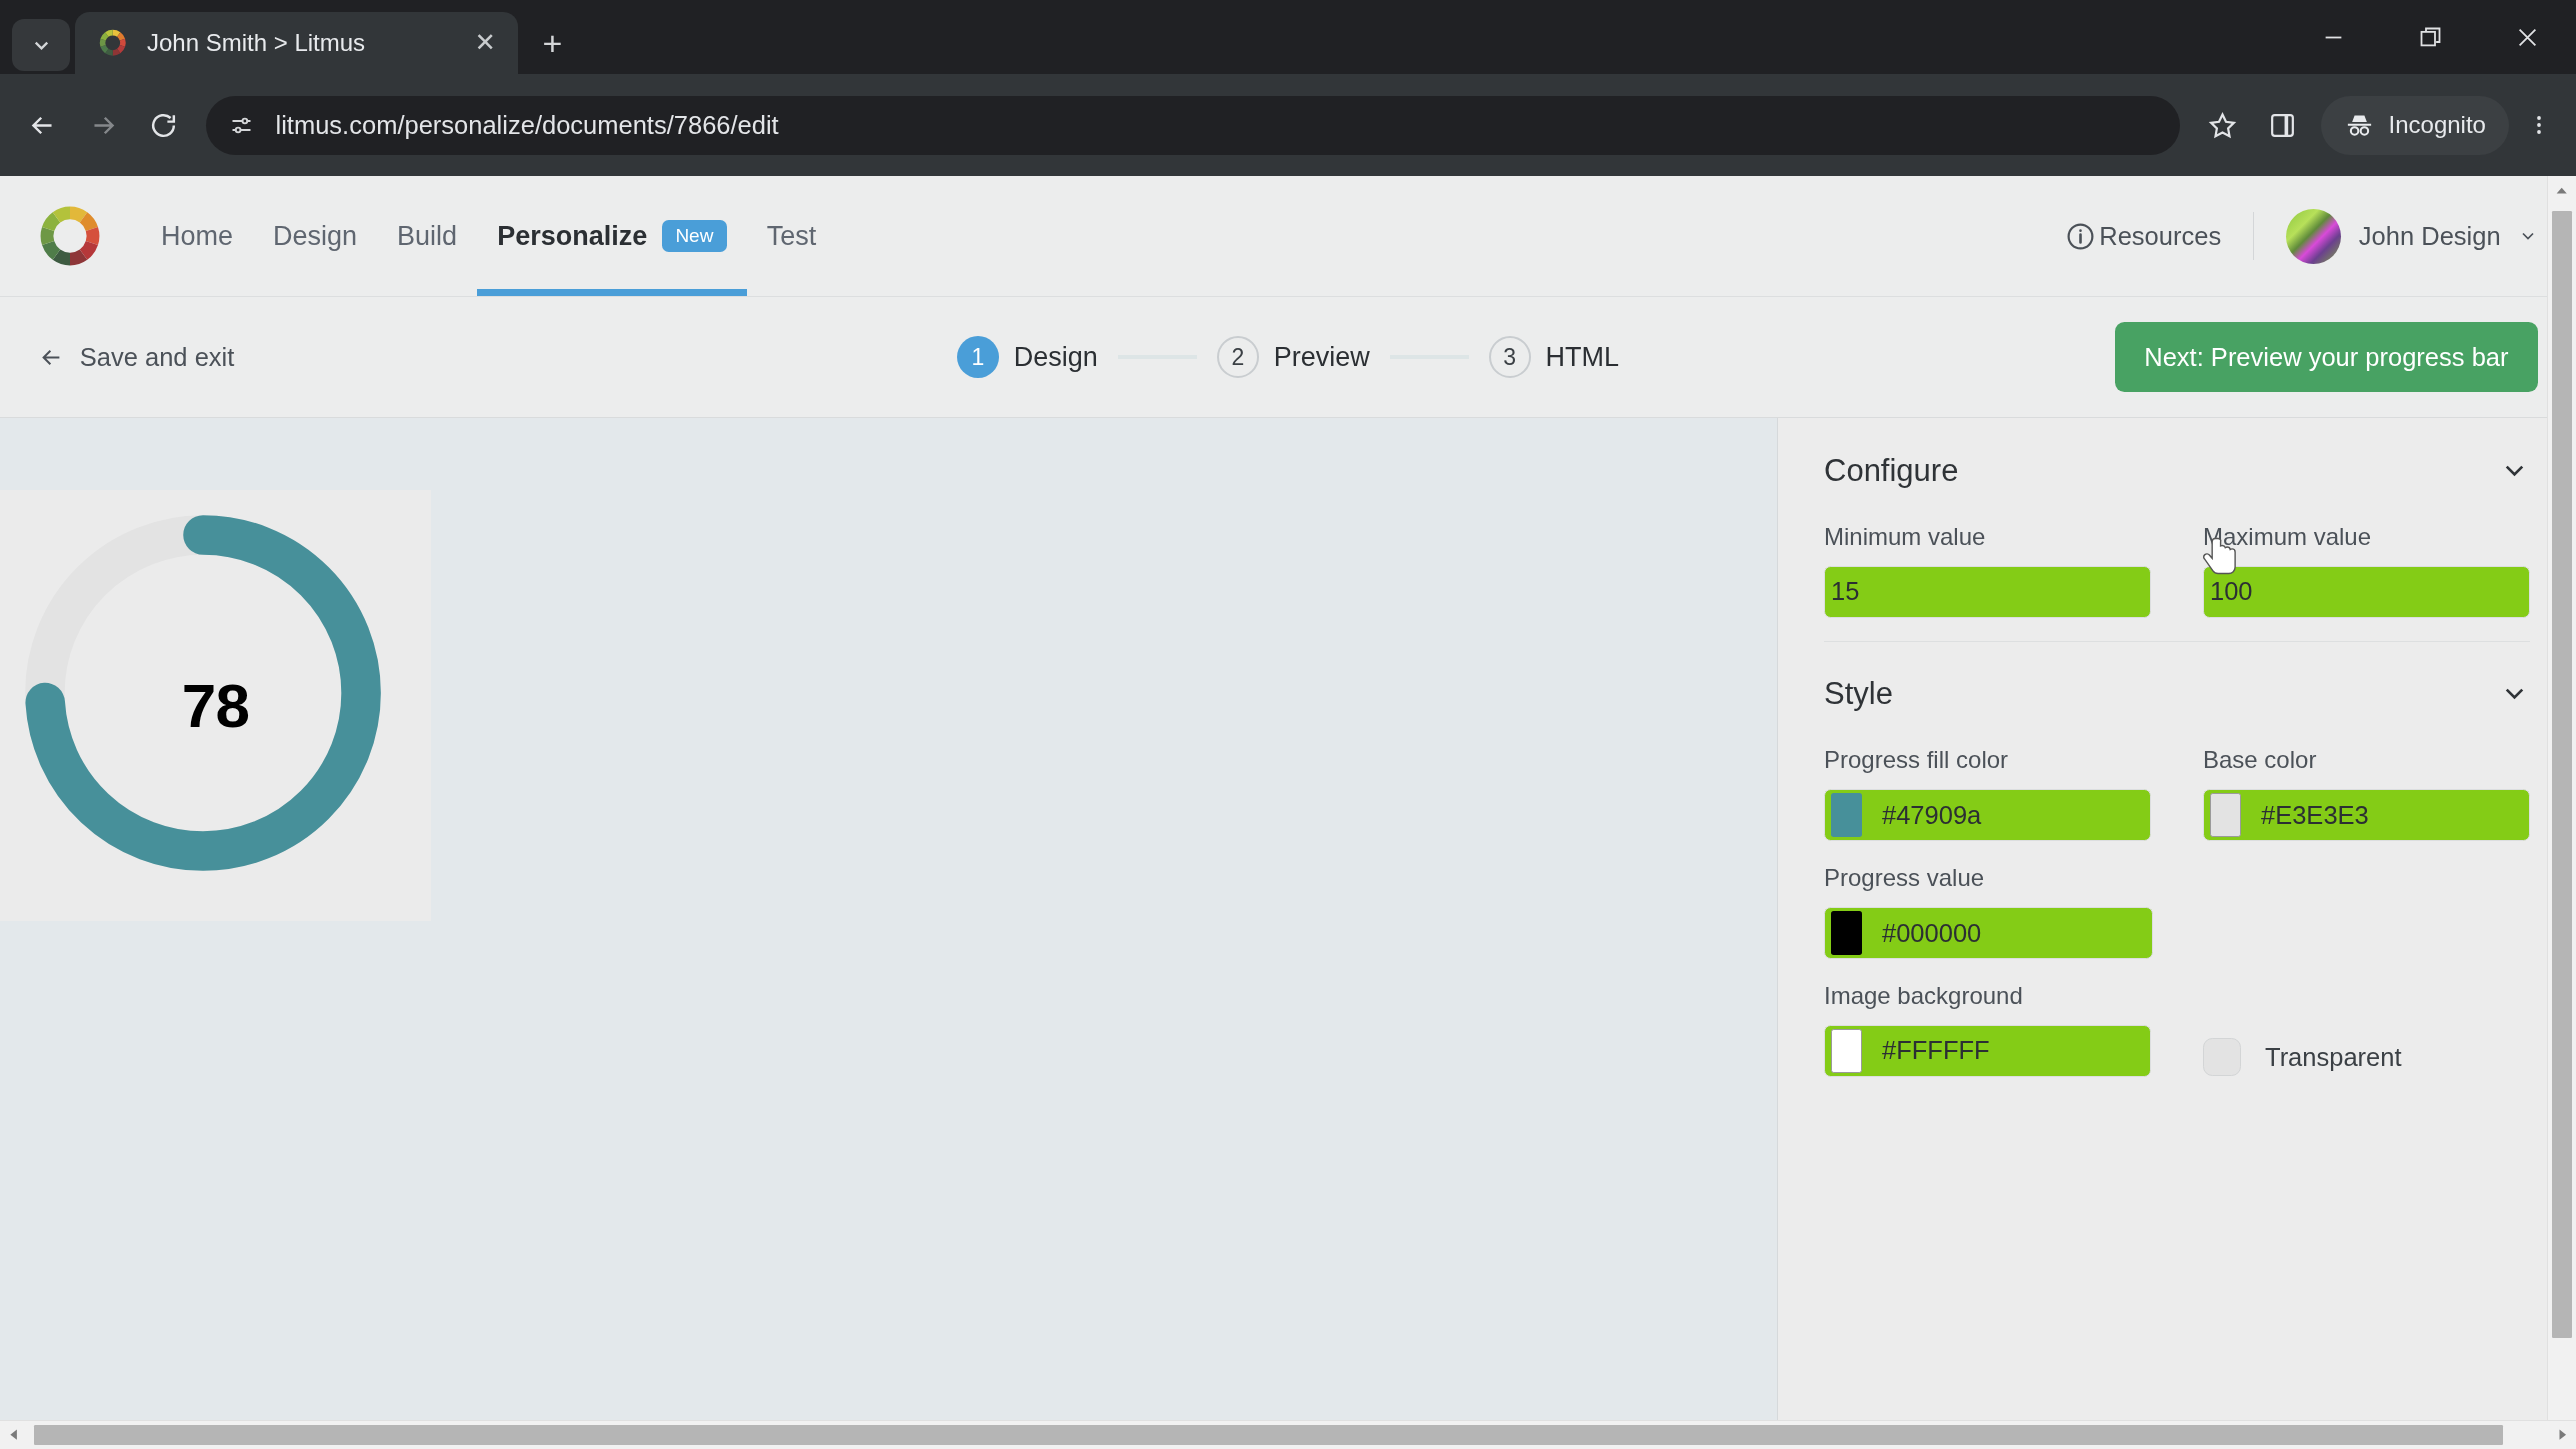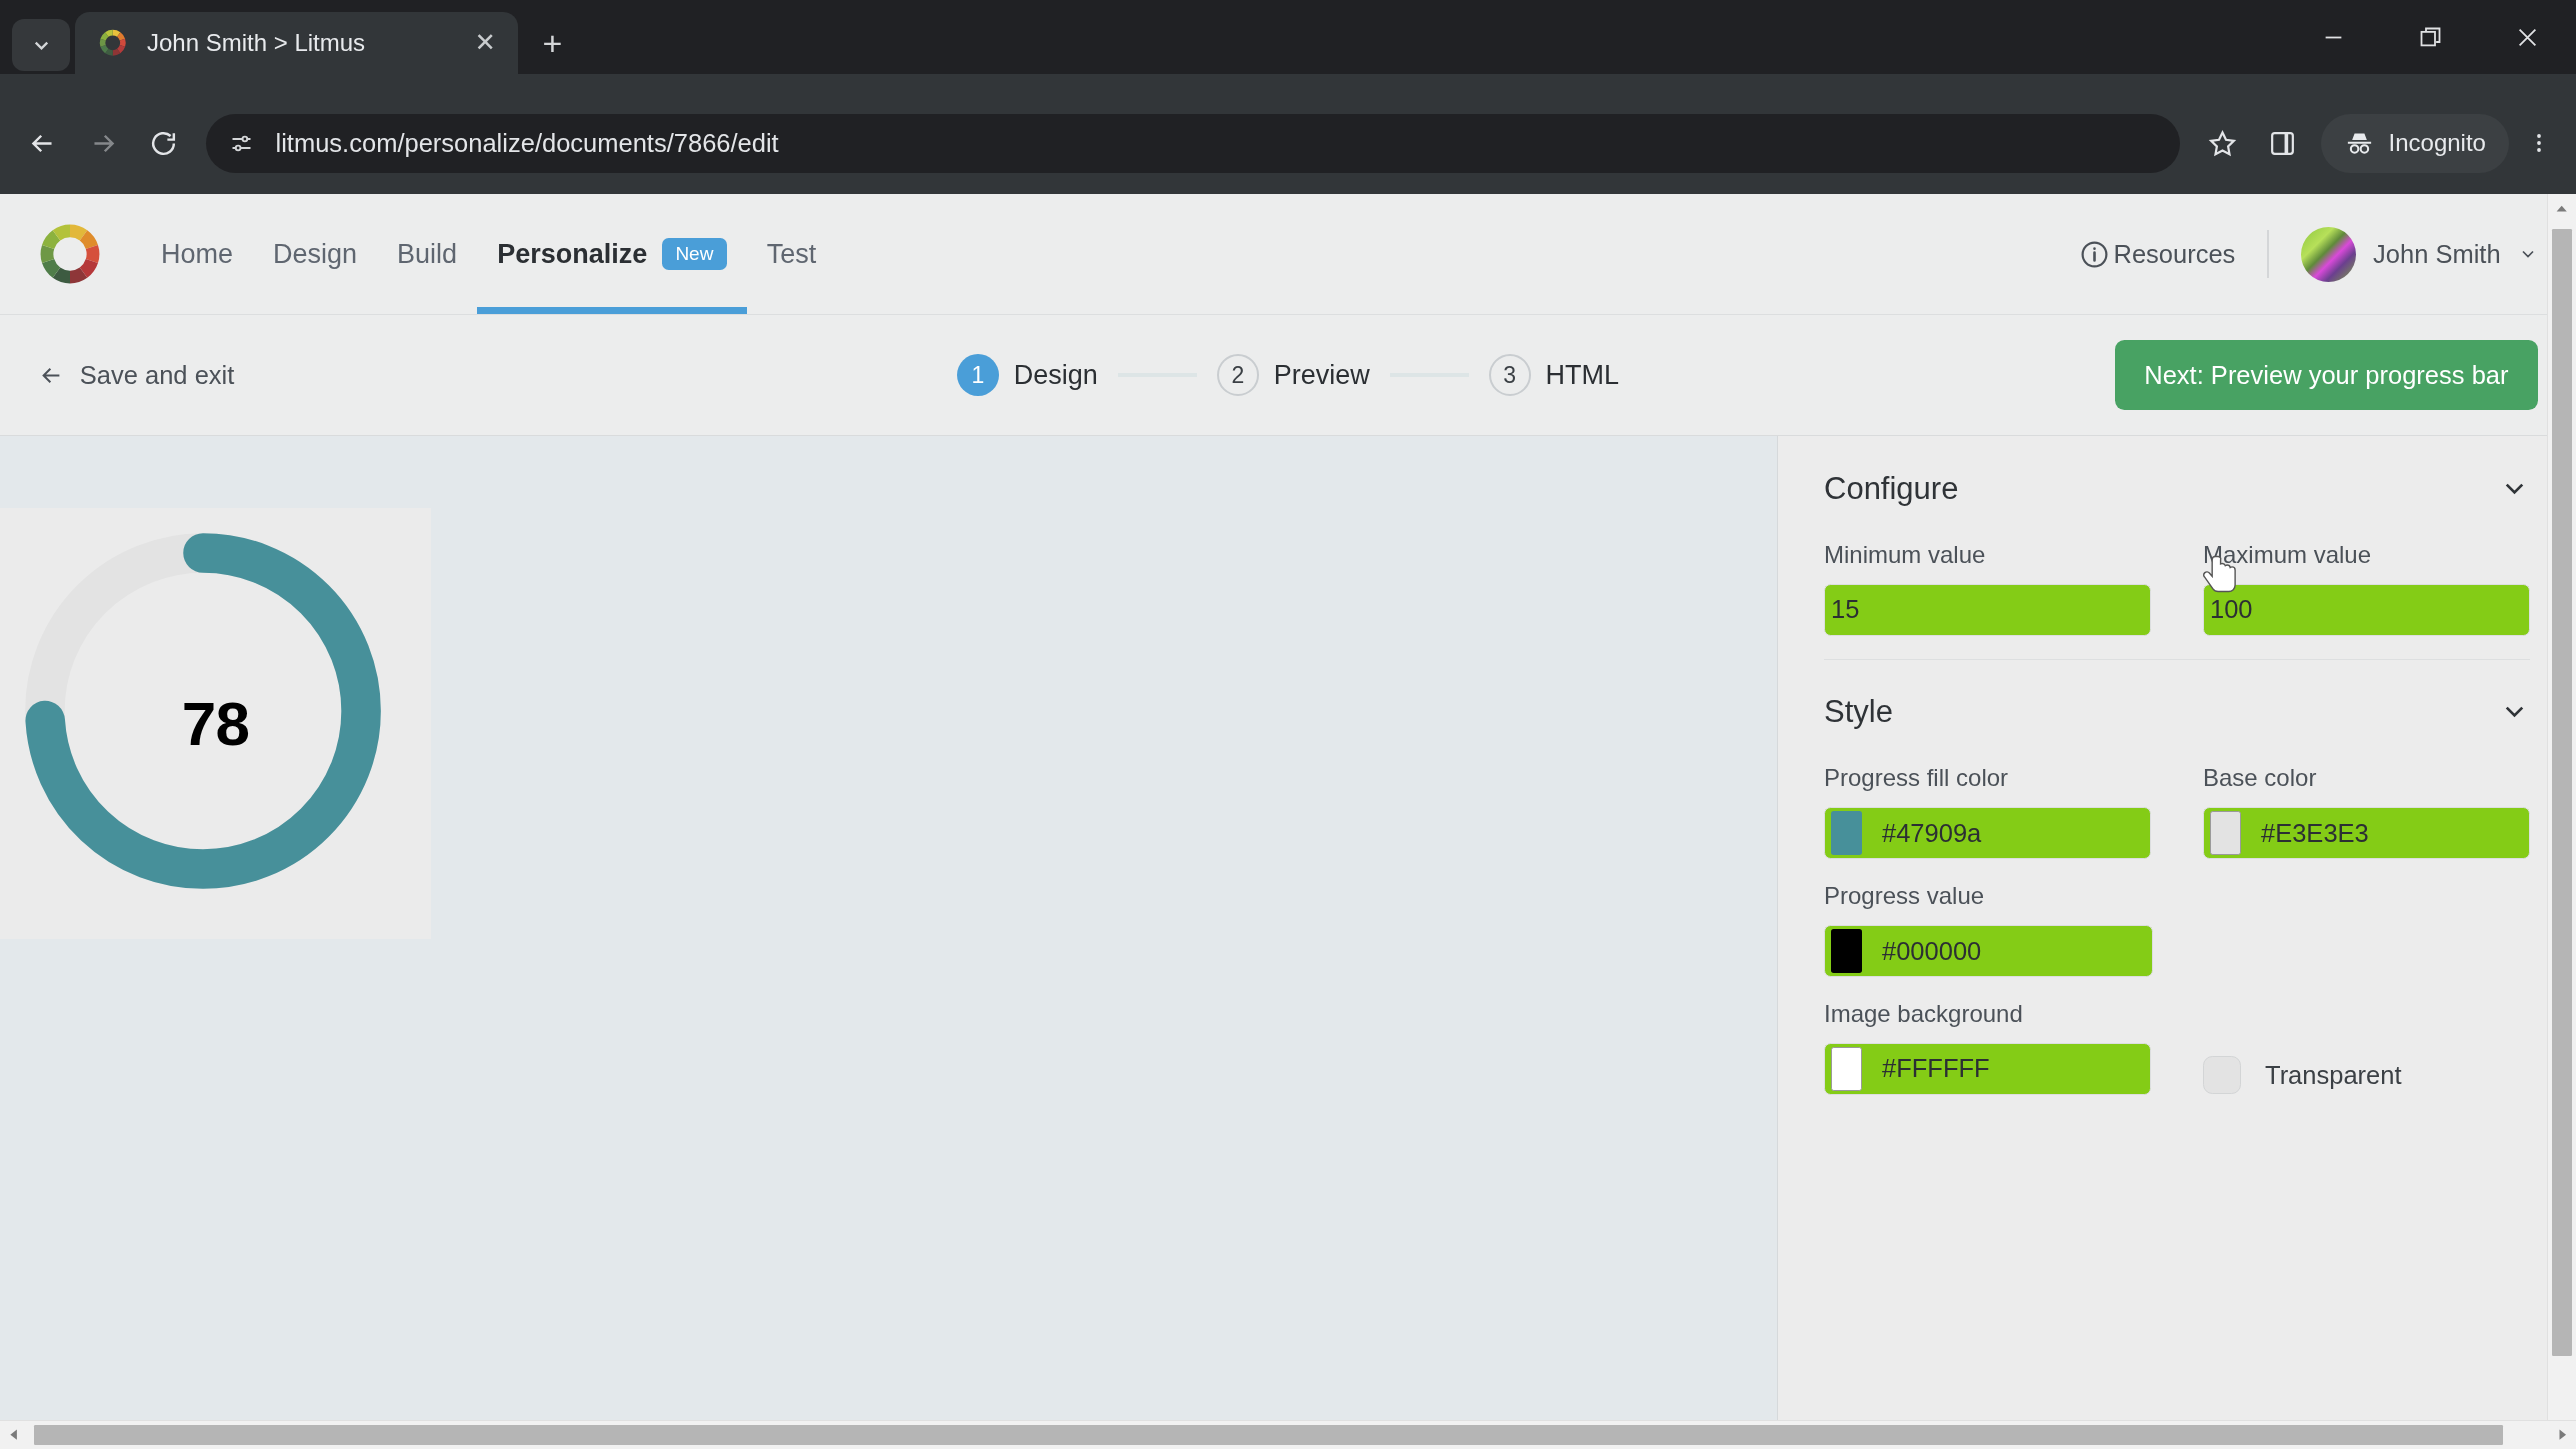--- a/index.html
+++ b/index.html
@@ -44,21 +44,21 @@
     display: flex; align-items: center; justify-content: center;
     color: #d4d6d8; font-size: 34px; line-height: 1; font-weight: 300;
     border-radius: 50%;
   }
   .winbtns { position: absolute; right: 0; top: 0; height: 74px; display: flex; }
   .winbtn { width: 97px; height: 74px; display: flex; align-items: center; justify-content: center; }
   .winbtn svg { width: 27px; height: 27px; }
 
   .toolbar {
     height: 102px; background: #323639;
-    display: flex; align-items: center; padding: 0 13.4px; gap: 2.7px; margin-top: 18px;
+    display: flex; align-items: center; padding: 0 13.4px; gap: 2.7px;
   }
   .tb-icon {
     width: 58px; height: 58px; border-radius: 50%;
     display: flex; align-items: center; justify-content: center; flex: none;
   }
   .tb-icon svg { width: 31px; height: 31px; }
   .omnibox {
     flex: 1; height: 59px; background: #202124; border-radius: 29.5px;
     display: flex; align-items: center; padding: 0 17.4px; margin: 0 10.7px; gap: 16px;
   }
@@ -373,21 +373,21 @@
           <div class="resources">
             <svg viewBox="0 0 24 24" fill="none" stroke="#4b5158" stroke-width="1.7">
                 <circle cx="12" cy="12" r="9.2"></circle>
                 <path d="M12 10.5v6.2M12 7.4v.2" stroke-linecap="round" stroke-width="2"></path>
               </svg>
             <span>Resources</span>
           </div>
           <div class="navsep"></div>
           <div class="userbox">
             <div class="avatar"></div>
-            <span class="username">John Smith</span>
+            <span class="username">John Design</span>
             <svg class="caret-sm" viewBox="0 0 24 24" fill="none" stroke="#4b5158" stroke-width="2.1">
                 <path d="M6 9l6 6 6-6"></path>
               </svg>
           </div>
         </div>
       </div>
 
       <div class="stepbar">
         <div class="save-exit">
           <svg viewBox="0 0 24 24" fill="none" stroke="#4b5158" stroke-width="1.8">

